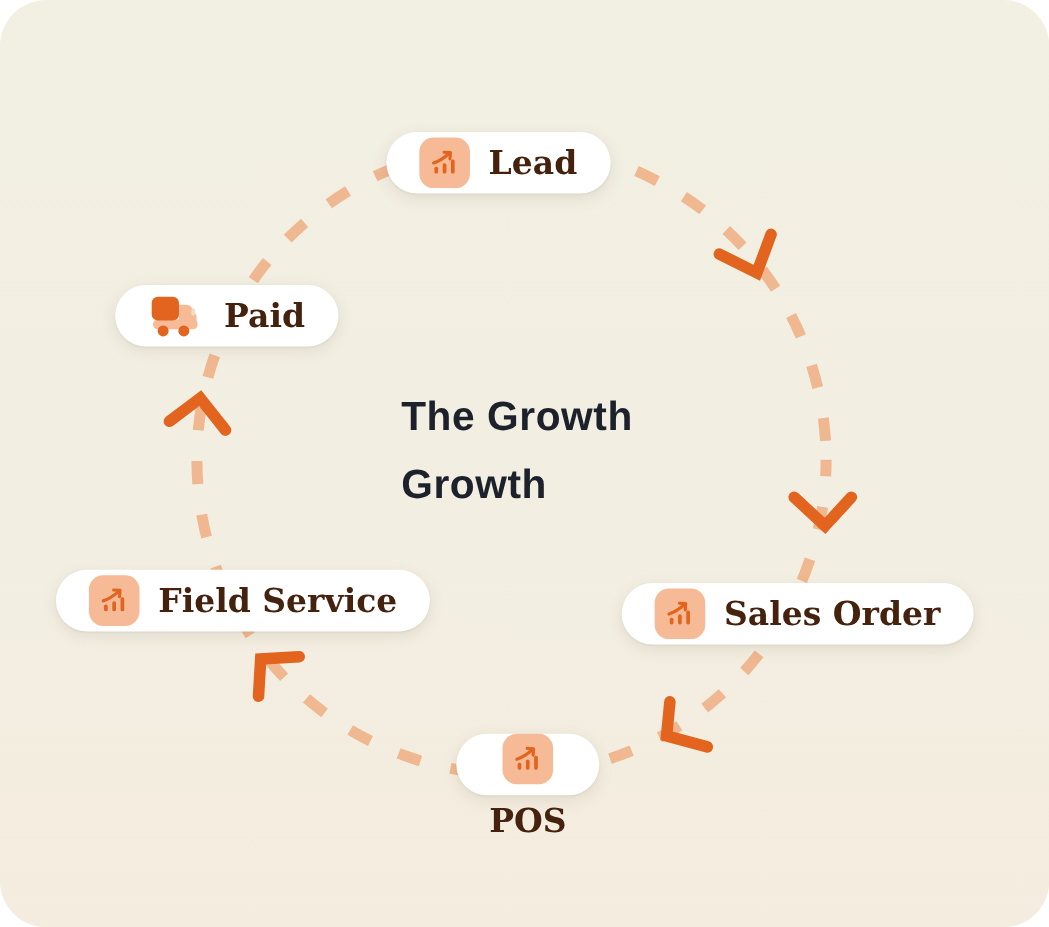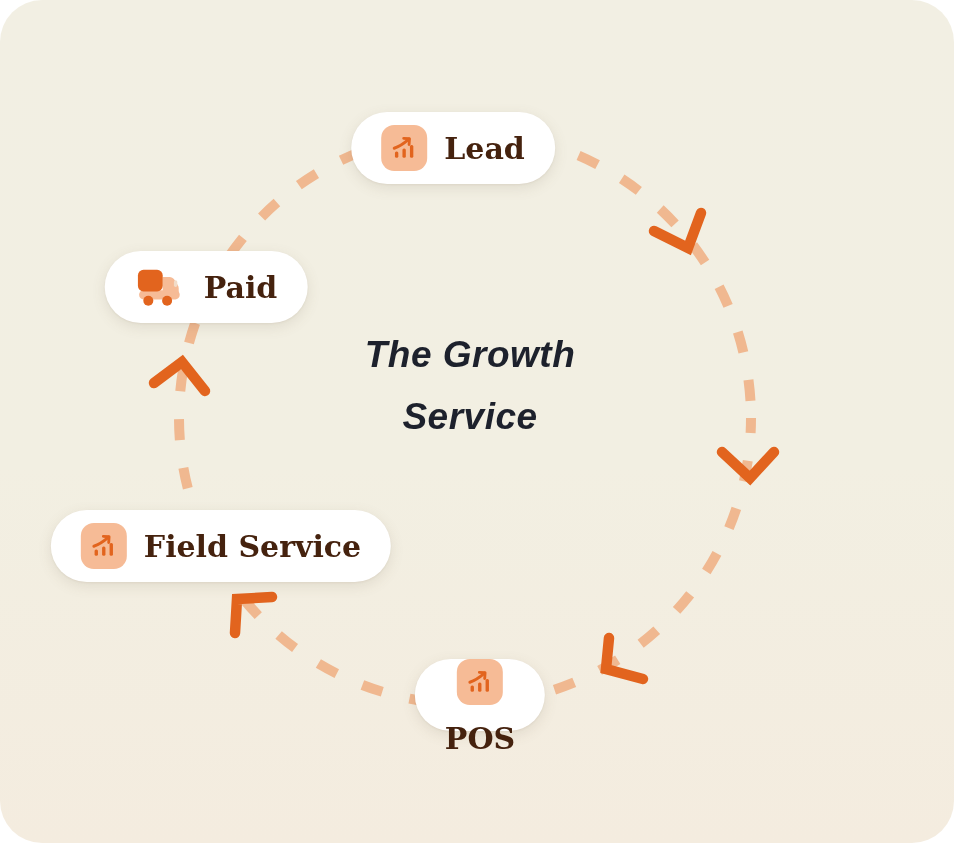--- a/index.html
+++ b/index.html
@@ -21,21 +21,21 @@
     inset: 0;
     z-index: 1;
     pointer-events: none;
   }
   .pill {
     position: absolute;
     z-index: 2;
     display: flex;
     align-items: center;
     gap: 17px;
-    height: 72px;
+    height: 56px;
     padding: 0 30px;
     background: #ffffff;
     border-radius: 36px;
     box-shadow: 0 1px 2px rgba(110, 95, 70, 0.08), 0 4px 14px rgba(110, 95, 70, 0.13);
     transform: translate(-50%, -50%);
     white-space: nowrap;
   }
   .pill-label {
     font-family: "DejaVu Serif", "Liberation Serif", serif;
     font-weight: 700;
@@ -59,64 +59,75 @@
     height: 46px;
     display: flex;
     align-items: center;
     justify-content: center;
     flex: 0 0 auto;
   }
   .title {
     position: absolute;
     z-index: 2;
     left: 470px;
-    top: 386px;
+    top: 410px;
     transform: translate(-50%, -50%);
-    text-align: center;
+    text-align: left;
     color: #1d212c;
     font-size: 37px;
     font-weight: 700;
     letter-spacing: 0.5px;
     line-height: 62px;
-    font-style: italic;
   }
 </style>
 </head>
 <body>
 
 <div class="canvas">
 
   <svg class="ring-svg" width="954" height="843" viewBox="0 0 954 843">
     <circle cx="465" cy="418" r="286" fill="none" stroke="#f0b890" stroke-width="10" stroke-dasharray="21 28" stroke-dashoffset="6"></circle>
     <polyline points="654,231 688,248 701,213" fill="none" stroke="#e2641e" stroke-width="10.5" stroke-linecap="round" stroke-linejoin="miter"></polyline>
     <polyline points="722,452 750,478 774,452" fill="none" stroke="#e2641e" stroke-width="10.5" stroke-linecap="round" stroke-linejoin="miter"></polyline>
     <polyline points="609,638 606,669 643,679" fill="none" stroke="#e2641e" stroke-width="10.5" stroke-linecap="round" stroke-linejoin="miter"></polyline>
     <polyline points="235,633 237,599 272,597" fill="none" stroke="#e2641e" stroke-width="10.5" stroke-linecap="round" stroke-linejoin="miter"></polyline>
     <polyline points="154,383 182,362 205,391" fill="none" stroke="#e2641e" stroke-width="10.5" stroke-linecap="round" stroke-linejoin="miter"></polyline>
   </svg>
 
   <div class="title">
     <div>The Growth</div>
-    <div>Service</div>
+    <div>Growth</div>
   </div>
 
   <div class="pill" style="left:453px; top:148px;">
     <span class="icon-chip">
       <svg width="30" height="30" viewBox="0 0 24 24" fill="none">
         <rect x="4.6" y="14.8" width="2.7" height="5" rx="1.2" fill="#e2641e"></rect>
         <rect x="10.6" y="12.4" width="2.7" height="7.4" rx="1.2" fill="#e2641e"></rect>
         <rect x="16.6" y="9.6" width="2.7" height="10.2" rx="1.2" fill="#e2641e"></rect>
         <path d="M4 12.2 C 8 11, 11 9, 15.8 4.9" stroke="#e2641e" stroke-width="2.3" stroke-linecap="round"></path>
         <path d="M11.6 4.3 L16.2 4.6 L15.9 9.2" stroke="#e2641e" stroke-width="2.3" fill="none" stroke-linecap="round" stroke-linejoin="round"></path>
       </svg>
     </span>
     <span class="pill-label">Lead</span>
   </div>
 
 
+  <div class="pill" style="left:725px; top:558px;">
+    <span class="icon-chip">
+      <svg width="30" height="30" viewBox="0 0 24 24" fill="none">
+        <rect x="4.6" y="14.8" width="2.7" height="5" rx="1.2" fill="#e2641e"></rect>
+        <rect x="10.6" y="12.4" width="2.7" height="7.4" rx="1.2" fill="#e2641e"></rect>
+        <rect x="16.6" y="9.6" width="2.7" height="10.2" rx="1.2" fill="#e2641e"></rect>
+        <path d="M4 12.2 C 8 11, 11 9, 15.8 4.9" stroke="#e2641e" stroke-width="2.3" stroke-linecap="round"></path>
+        <path d="M11.6 4.3 L16.2 4.6 L15.9 9.2" stroke="#e2641e" stroke-width="2.3" fill="none" stroke-linecap="round" stroke-linejoin="round"></path>
+      </svg>
+    </span>
+    <span class="pill-label">Sales Order</span>
+  </div>
 
   <div class="pill" style="left:480px; top:695px;flex-direction:column;">
     <span class="icon-chip">
       <svg width="30" height="30" viewBox="0 0 24 24" fill="none">
         <rect x="4.6" y="14.8" width="2.7" height="5" rx="1.2" fill="#e2641e"></rect>
         <rect x="10.6" y="12.4" width="2.7" height="7.4" rx="1.2" fill="#e2641e"></rect>
         <rect x="16.6" y="9.6" width="2.7" height="10.2" rx="1.2" fill="#e2641e"></rect>
         <path d="M4 12.2 C 8 11, 11 9, 15.8 4.9" stroke="#e2641e" stroke-width="2.3" stroke-linecap="round"></path>
         <path d="M11.6 4.3 L16.2 4.6 L15.9 9.2" stroke="#e2641e" stroke-width="2.3" fill="none" stroke-linecap="round" stroke-linejoin="round"></path>
       </svg>

